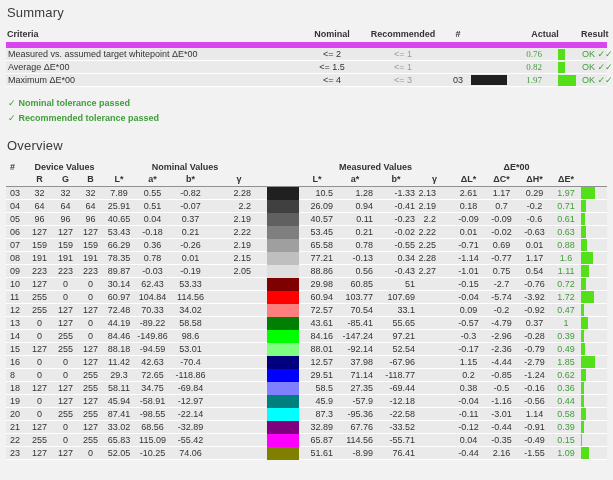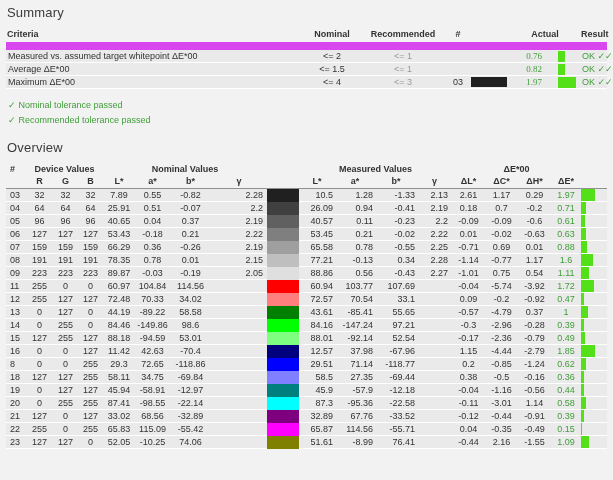--- a/index.html
+++ b/index.html
@@ -22,54 +22,54 @@
   .section-title{
     font-size:13px;color:#3a3a3a;margin:3px 0 8px 1px;letter-spacing:.2px;
   }
   table{border-collapse:collapse;table-layout:fixed;}
   th{font-weight:bold;font-size:9px;white-space:nowrap;}
   td{font-size:9px;white-space:nowrap;}
 
   
   .summary{width:601px;}
   .summary thead th{
-    text-align:center;padding:1px 0 3px;border-bottom:8px solid #d946ef;
+    text-align:center;padding:1px 0 3px;border-bottom:6px solid #d946ef;
   }
   .summary thead th.l{text-align:left;padding-left:1px;}
   .summary td{
     background:var(--row-bg);border-bottom:1px solid #fff;
     height:12px;text-align:center;padding:0;
   }
   .summary td.crit{text-align:left;padding-left:2px;}
   .summary td.rec{color:var(--muted);}
   .summary td.act{color:var(--txt-green);font-family:Liberation Serif, serif;}
   .summary td.res{color:var(--txt-green);text-align:left;padding-left:2px;}
   .sum-sw{width:36px;height:10px;margin:0 auto;}
   .sum-bar{height:11px;background:var(--bar-green);}
   .summary td.barcell{text-align:left;}
 
   
-  .notes{margin:9px 0 12px 2px;}
+  .notes{margin:9px 0 12px 2px;font-weight:bold;}
   .note{color:var(--txt-green);font-size:9px;line-height:15px;}
   .note .tick{margin-right:3px;}
 
   
   .overview{width:601px;}
   .overview thead tr.grp th{padding:1px 0 2px;text-align:center;}
   .overview thead tr.grp th.l{text-align:left;padding-left:4px;}
   .overview thead tr.sub th{
     padding:0 0 2px;text-align:center;border-bottom:1px solid #909090;
   }
   .overview td{
     background:var(--row-bg);border-bottom:1px solid #fff;
     height:12px;padding:0;text-align:center;
   }
   .overview td.c-num{text-align:left;padding-left:4px;}
   .overview td.ra{text-align:right;padding-right:2px;}
-  .overview td.c-gam{text-align:right;padding-right:4px;}
+  .overview td.c-gam{text-align:right;padding-right:16px;}
   .overview td.c-de{color:var(--txt-green);}
   .overview td.c-swatch{border-bottom:1px solid transparent;}
   .overview td.c-bar{text-align:left;}
   .bar{height:12px;background:var(--bar-green);}
 </style>
 </head>
 <body>
 
 <div class="page">
 
@@ -355,20 +355,42 @@
     <td class="c-gam">2.27</td>
     <td>-1.01</td>
     <td>0.75</td>
     <td>0.54</td>
     <td class="c-de">1.11</td>
     <td class="c-bar">
             <div class="bar" style="width: 8px;"></div>
           </td>
   </tr>
         <tr>
+    <td class="c-num">10</td>
+    <td>127</td>
+    <td>0</td>
+    <td>0</td>
+    <td>30.14</td>
+    <td>62.43</td>
+    <td>53.33</td>
+    <td class="c-gam"></td>
+    <td class="c-swatch" style="background: rgb(127, 0, 0); border-bottom-color: rgb(127, 0, 0);"></td>
+    <td class="ra">29.98</td>
+    <td class="ra">60.85</td>
+    <td class="ra">51</td>
+    <td class="c-gam"></td>
+    <td>-0.15</td>
+    <td>-2.7</td>
+    <td>-0.76</td>
+    <td class="c-de">0.72</td>
+    <td class="c-bar">
+            <div class="bar" style="width: 5px;"></div>
+          </td>
+  </tr>
+        <tr>
     <td class="c-num">11</td>
     <td>255</td>
     <td>0</td>
     <td>0</td>
     <td>60.97</td>
     <td>104.84</td>
     <td>114.56</td>
     <td class="c-gam"></td>
     <td class="c-swatch" style="background: rgb(255, 0, 0); border-bottom-color: rgb(255, 0, 0);"></td>
     <td class="ra">60.94</td>

